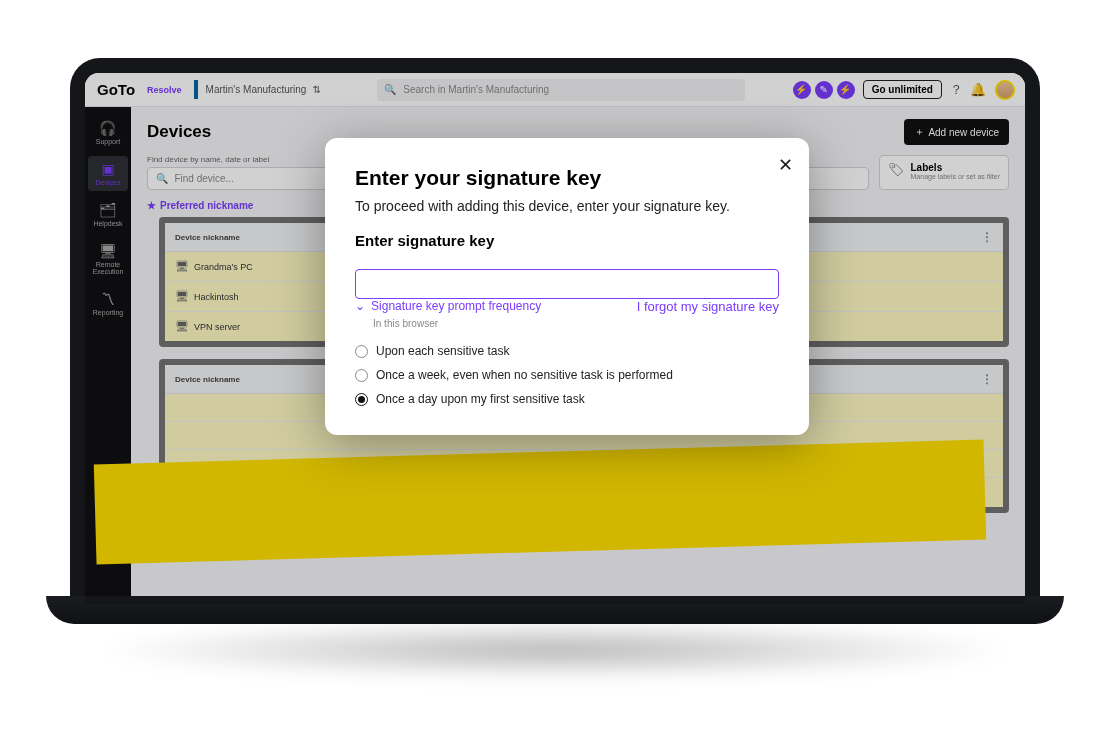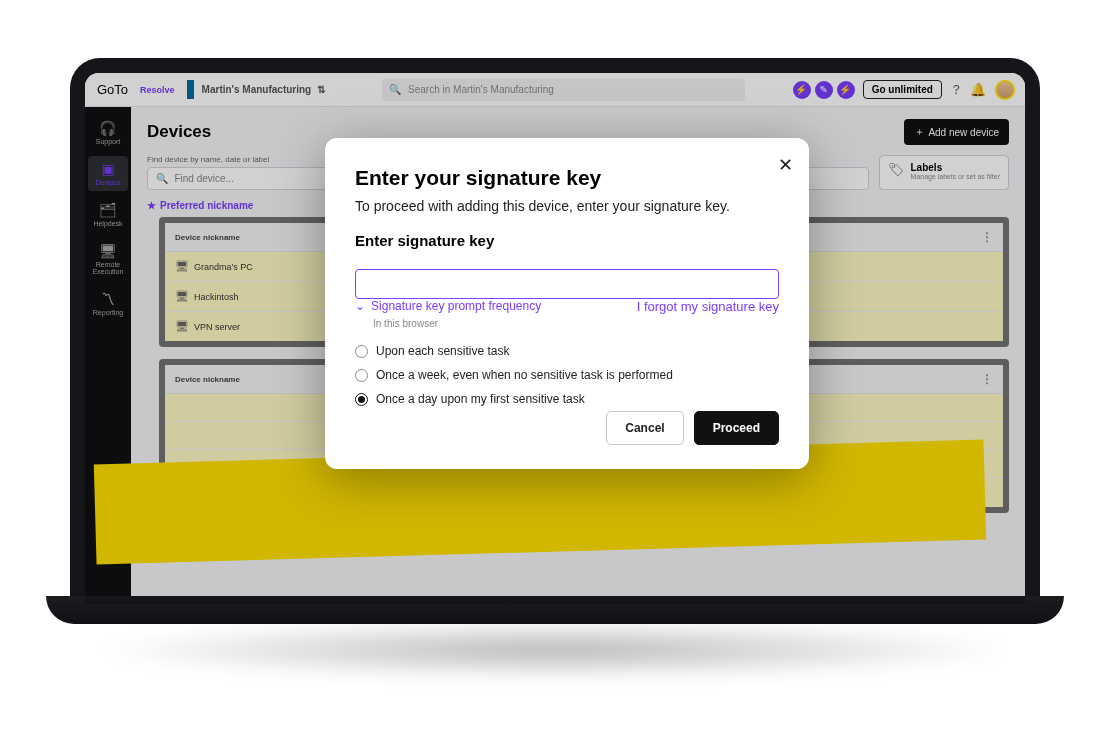--- a/index.html
+++ b/index.html
@@ -6,24 +6,24 @@
 html, body { width: 1110px; height: 740px; overflow: hidden; background: #fff; }
 .stage { position: relative; width: 1110px; height: 740px; background: #fff; }
 .laptop { position: absolute; left: 70px; top: 58px; width: 970px; height: 546px; background: #14161a; border-radius: 30px 30px 0 0; padding: 15px 15px 0 15px; }
 .screen { width: 940px; height: 531px; background: #f5f5f7; border-radius: 14px 14px 0 0; overflow: hidden; position: relative; }
 .dim { position: absolute; inset: 0; background: rgba(0,0,0,.18); z-index: 8; pointer-events: none; }
 .ylw { position: absolute; left: 95px; top: 452px; width: 890px; height: 100px; background: #ffe000; transform: rotate(-1.6deg); z-index: 6; }
 .base { position: absolute; left: 46px; top: 596px; width: 1018px; height: 28px; background: linear-gradient(#1a1c20,#101114); border-radius: 0 0 30px 30px; z-index: 2; }
 .shadow { position: absolute; left: 90px; top: 620px; width: 930px; height: 60px; background: radial-gradient(ellipse at center, rgba(0,0,0,.28), rgba(0,0,0,0) 70%); filter: blur(8px); z-index: 1; }
 
 .topbar { display: flex; align-items: center; height: 34px; background: #fff; border-bottom: 1px solid #e3e5e8; padding: 0 10px; gap: 8px; }
-.logo { font-weight: 400; font-size: 13px; position: relative; padding: 0 2px; }
+.logo { font-weight: 700; font-size: 15px; position: relative; padding: 0 2px; }
 .logo::after { content: ""; position: absolute; left: 0; right: 0; bottom: 0; height: 5px; background: #ffe000; z-index: -1; }
 .sub { color: #7a3cff; font-size: 9px; font-weight: 600; margin-left: 2px; }
-.company { font-size: 10px; color: #555; padding: 4px 8px; border-left: 7px solid #0369a1; margin-left: 4px; display: flex; align-items: flex-start; gap: 6px; font-weight: bold; }
+.company { font-size: 10px; color: #555; padding: 4px 8px; border-left: 4px solid #0369a1; margin-left: 4px; display: flex; align-items: flex-start; gap: 6px; }
 .search { flex: 1; margin: 0 40px; background: #f1f1f3; border-radius: 4px; height: 22px; display: flex; align-items: center; padding: 0 8px; font-size: 10px; color: #888; gap: 6px; }
 .pbtns { display: flex; gap: 4px; }
 .pbtn { width: 18px; height: 18px; border-radius: 50%; background: #7a3cff; display: flex; align-items: center; justify-content: center; color: #fff; font-size: 10px; }
 .unlim { border: 1px solid #222; border-radius: 4px; padding: 3px 8px; font-size: 10px; font-weight: 600; }
 .ticon { color: #555; font-size: 13px; }
 .avatar { width: 20px; height: 20px; border-radius: 50%; background: linear-gradient(#f0c89a,#d4a070); border: 2px solid #ffe000; }
 
 .body { display: flex; height: calc(100% - 34px); }
 .side { width: 46px; background: #111114; display: flex; flex-direction: column; align-items: center; padding-top: 8px; gap: 6px; }
 .sitem { width: 40px; padding: 5px 2px; text-align: center; color: #aaa; font-size: 7px; border-radius: 4px; }
@@ -230,18 +230,14 @@
       <div class="opt">
         <span class="radio"></span>
         <span>Once a week, even when no sensitive task is performed</span>
       </div>
       <div class="opt">
         <span class="radio sel"></span>
         <span>Once a day upon my first sensitive task</span>
       </div>
     </div>
 
-    <div class="mftr">
-      <div class="btn btn-sec">Cancel</div>
-      <div class="btn btn-pri">Proceed</div>
-    </div>
   </div>
 </div>
 
 </body></html>

